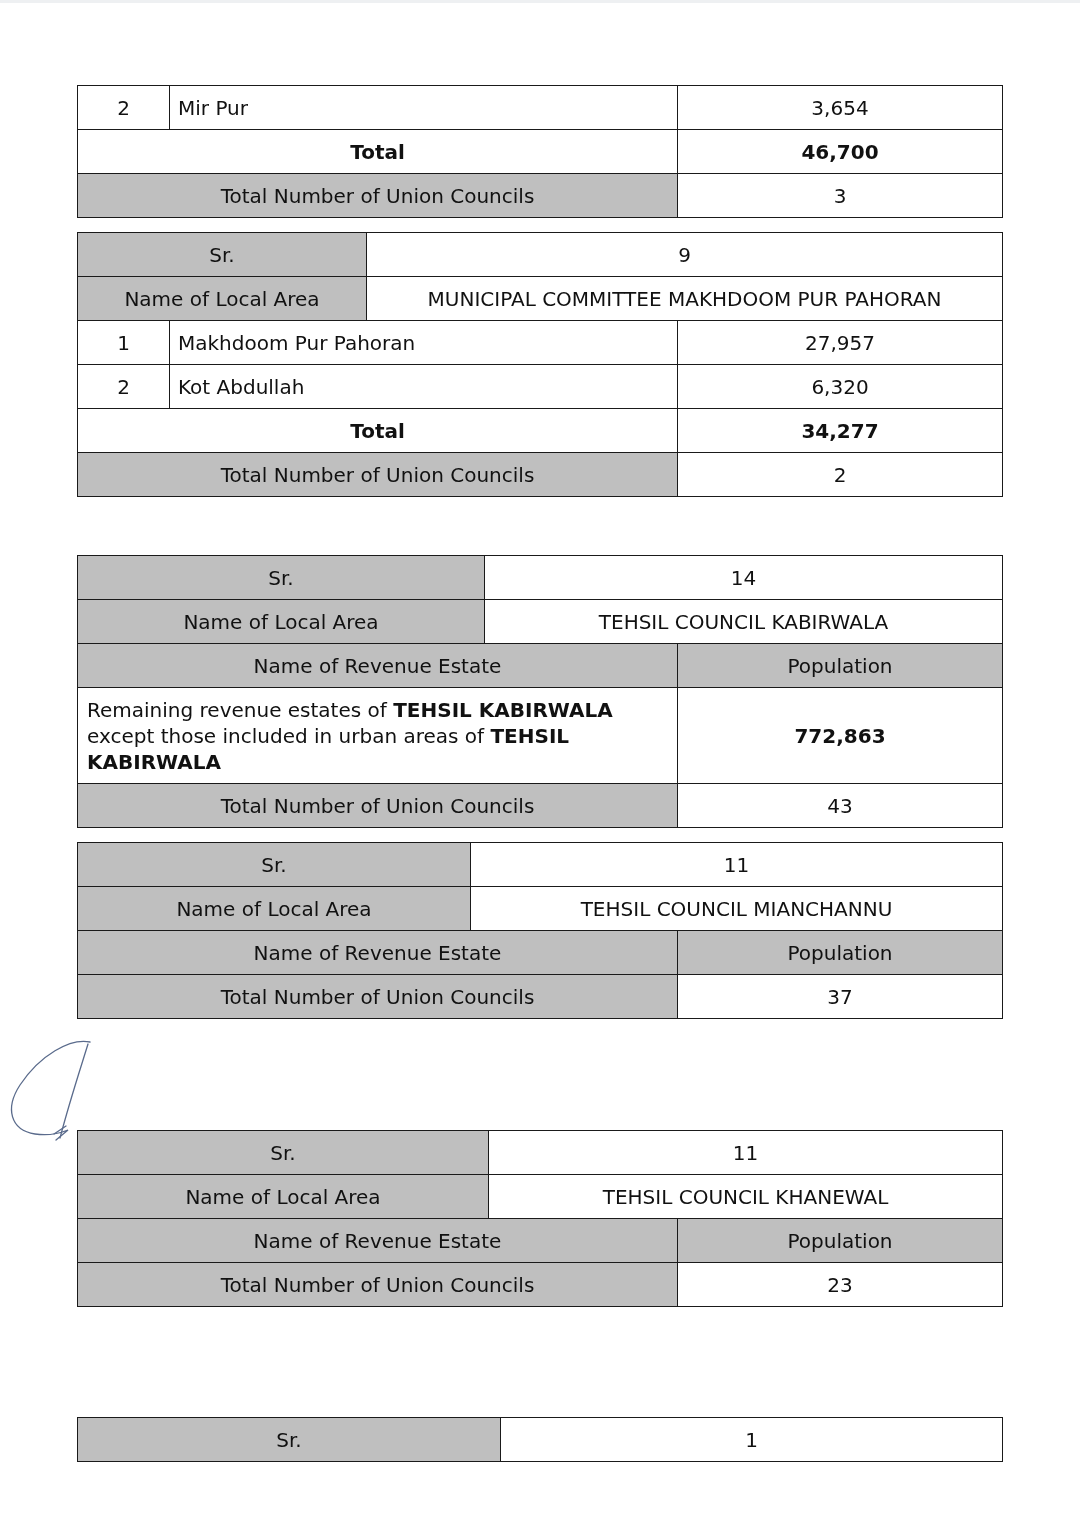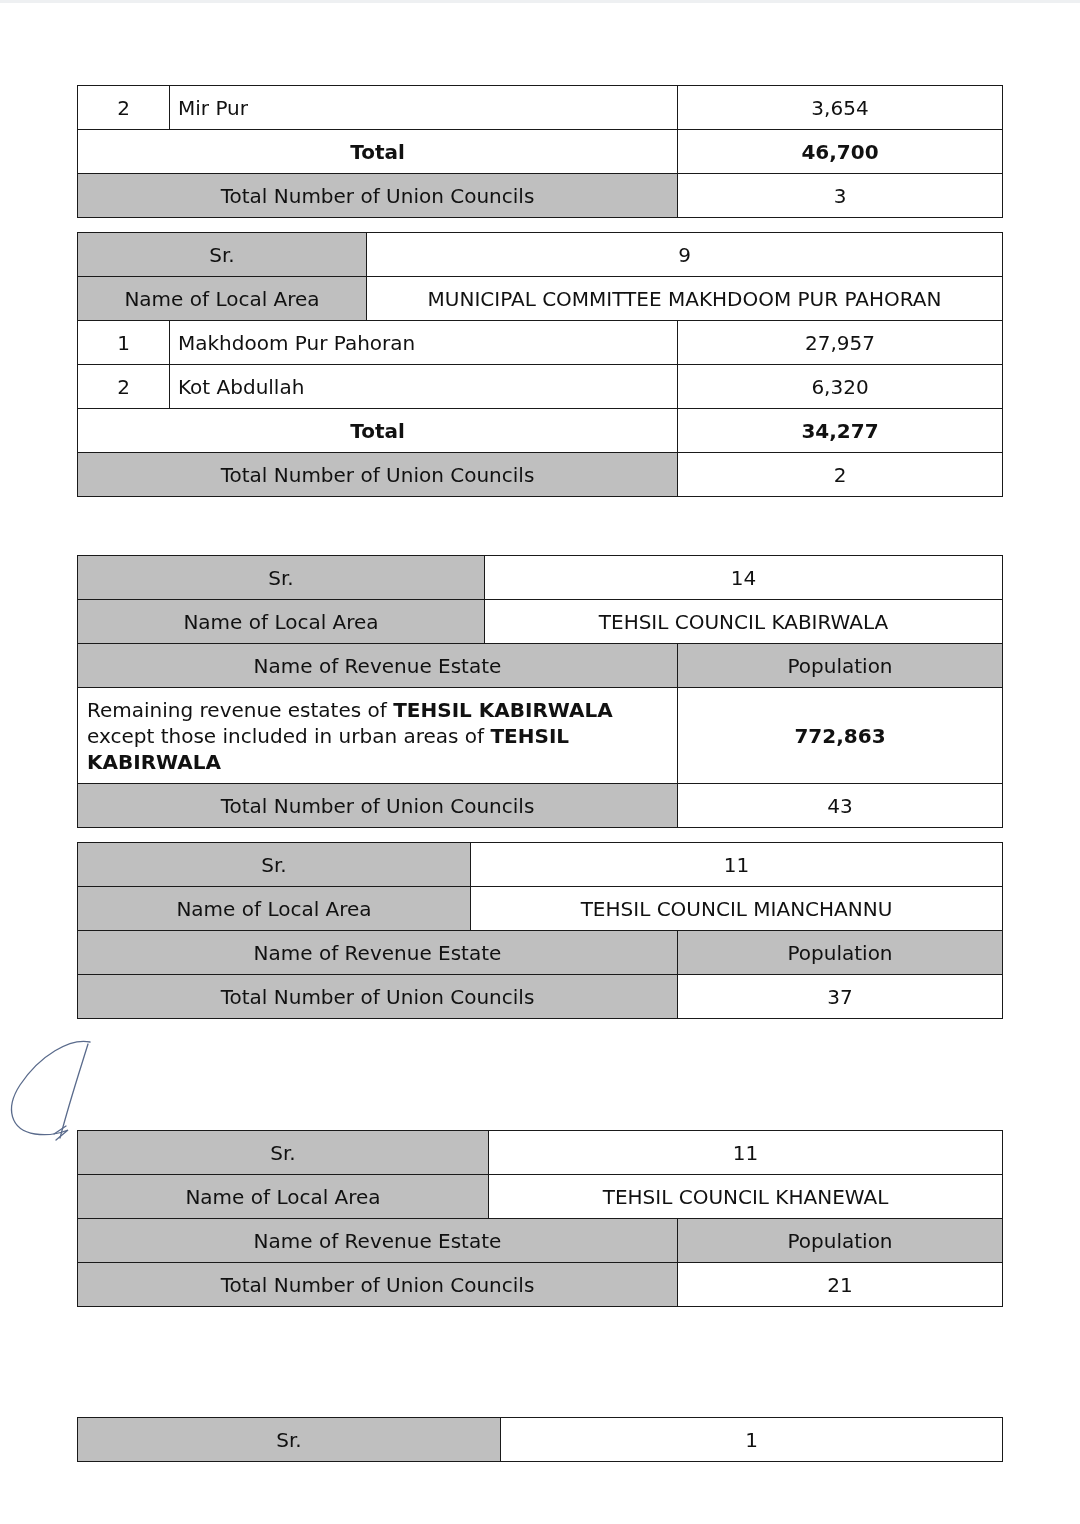--- a/index.html
+++ b/index.html
@@ -155,21 +155,21 @@
   <tr style="height:44px">
     <td class="g">Name of Local Area</td>
     <td colspan="2">TEHSIL COUNCIL KHANEWAL</td>
   </tr>
   <tr style="height:44px">
     <td colspan="2" class="g">Name of Revenue Estate</td>
     <td class="g">Population</td>
   </tr>
   <tr style="height:44px">
     <td colspan="2" class="g">Total Number of Union Councils</td>
-    <td>21</td>
+    <td>23</td>
   </tr>
 </tbody>
   </table>
 
 <table class="tbl" style="top:1417px;">
   <colgroup>
       <col style="width:423px">
       <col style="width:502px">
     </colgroup>
   <tbody>

